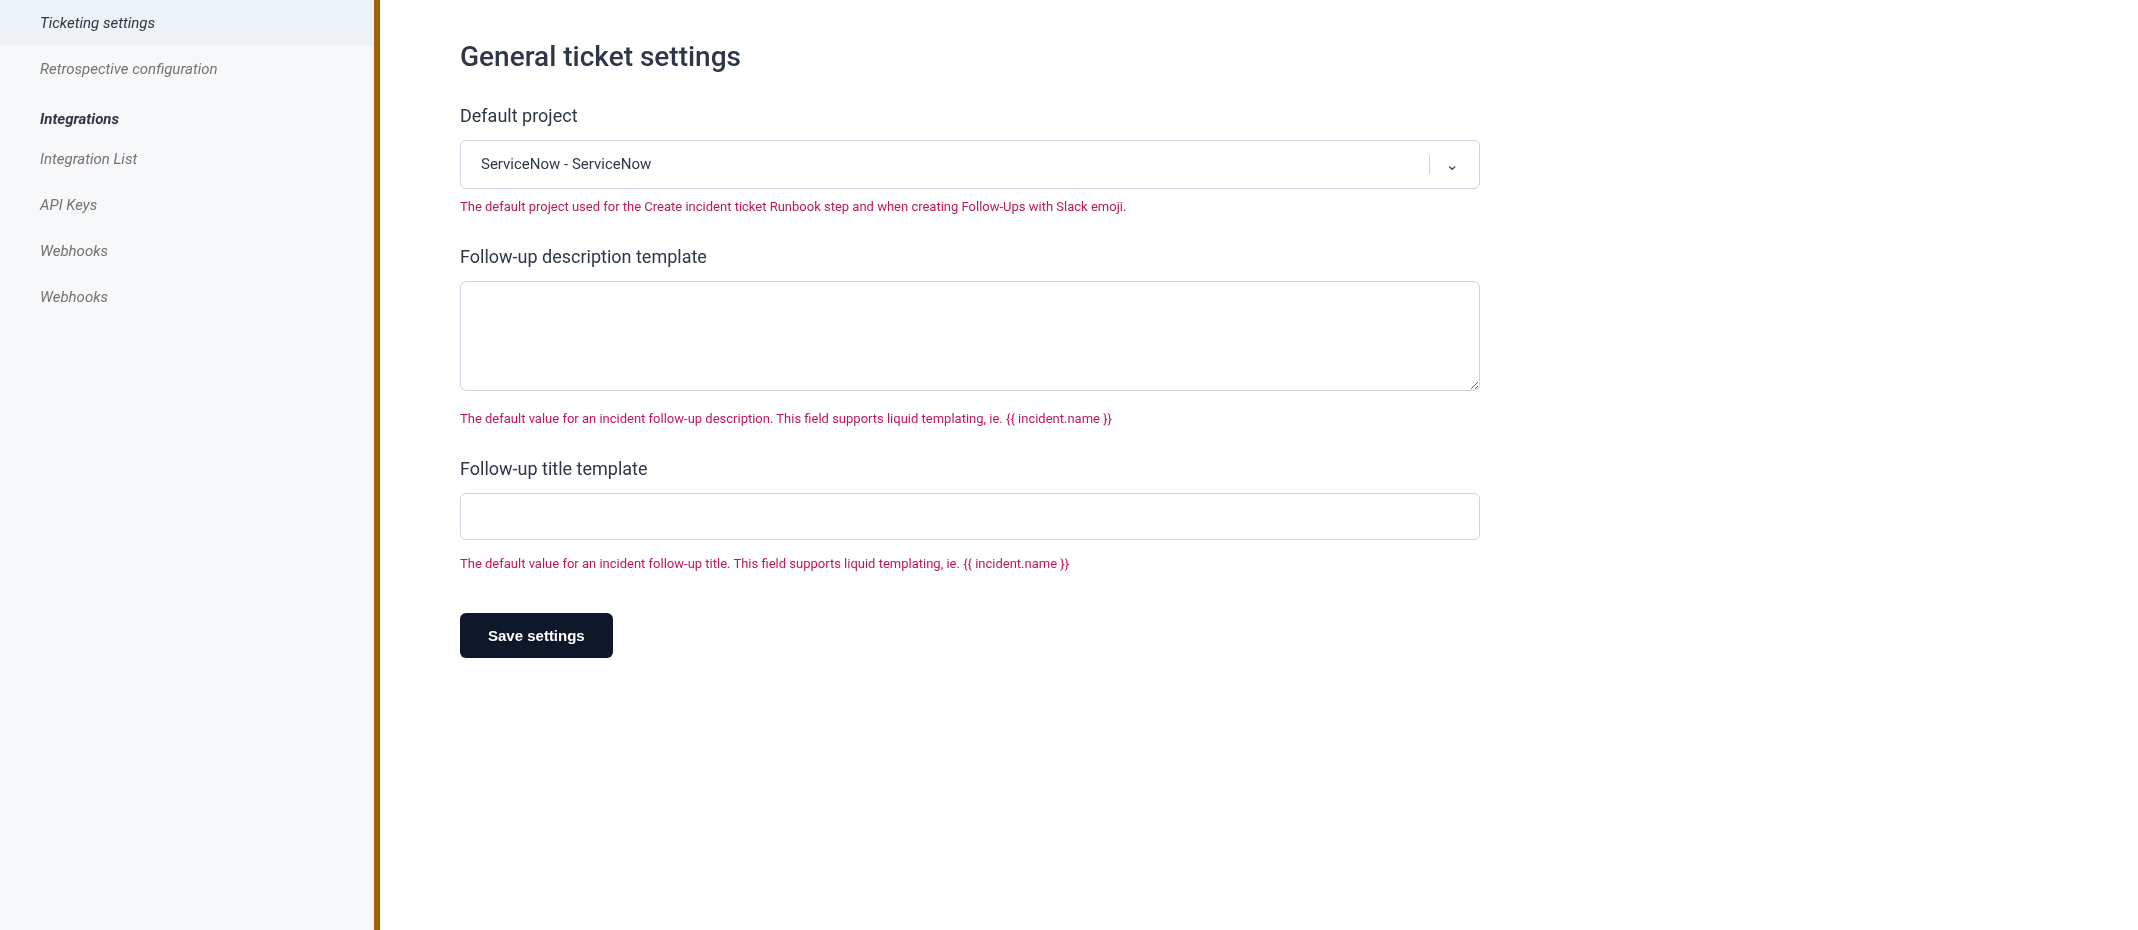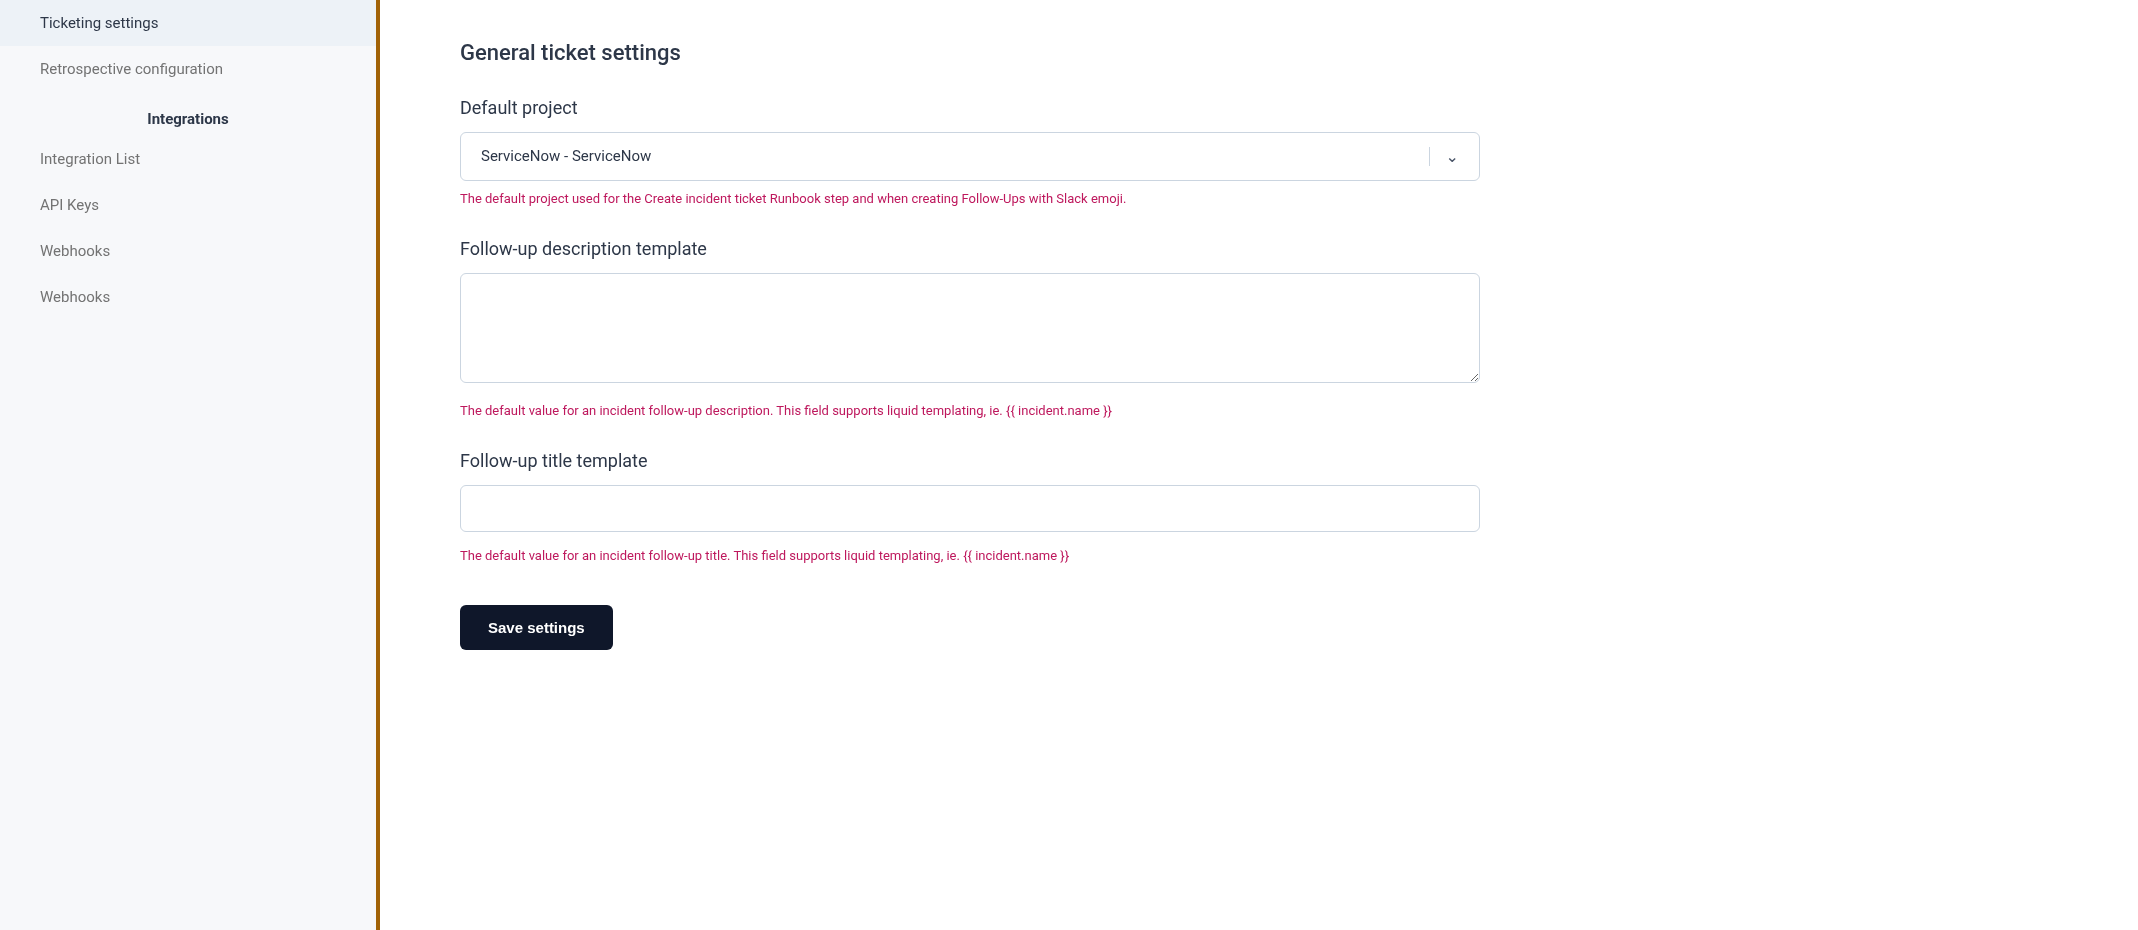--- a/index.html
+++ b/index.html
@@ -13,23 +13,24 @@
       background: #ffffff;
       color: #2d3748;
       display: flex;
       min-height: 930px;
     }
 
     .sidebar {
       width: 380px;
       min-width: 380px;
       background: #f7f8fa;
-      border-right: 4px solid #a16207;
+      border-right: 6px solid #a16207;
       padding: 0;
       padding-top: 0;
+      font-style: italic;
     }
 
     .sidebar-section {
       padding: 0;
     }
 
     .sidebar-item {
       padding: 14px 40px;
       cursor: pointer;
       font-size: 15px;
@@ -41,31 +42,30 @@
     .sidebar-item.active {
       background: #edf2f7;
       color: #2d3748;
     }
 
     .sidebar-section-heading {
       padding: 18px 40px 8px 40px;
       font-size: 15px;
       font-weight: 700;
       color: #2d3748;
-      text-align: center;
     }
 
     .main-content {
       flex: 1;
       padding: 40px 80px;
       background: #ffffff;
     }
 
     .page-title {
-      font-size: 22px;
+      font-size: 28px;
       font-weight: 500;
       color: #2d3748;
       margin-bottom: 32px;
     }
 
     .section-title {
       font-size: 18px;
       font-weight: 400;
       color: #2d3748;
       margin-bottom: 14px;

